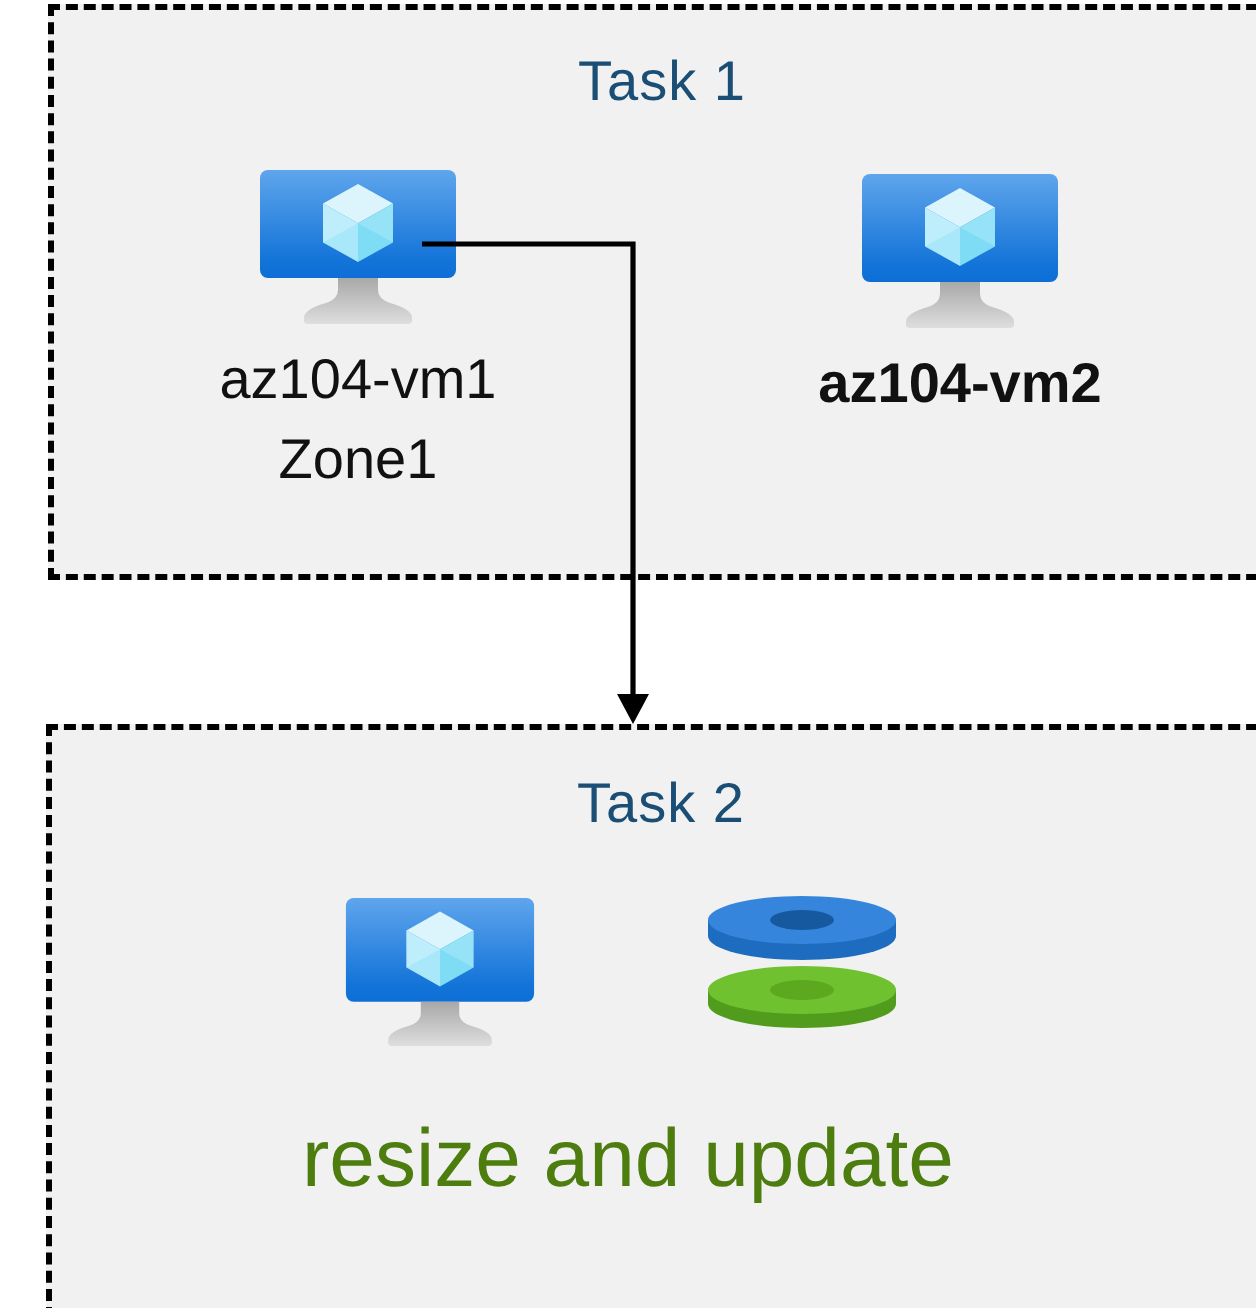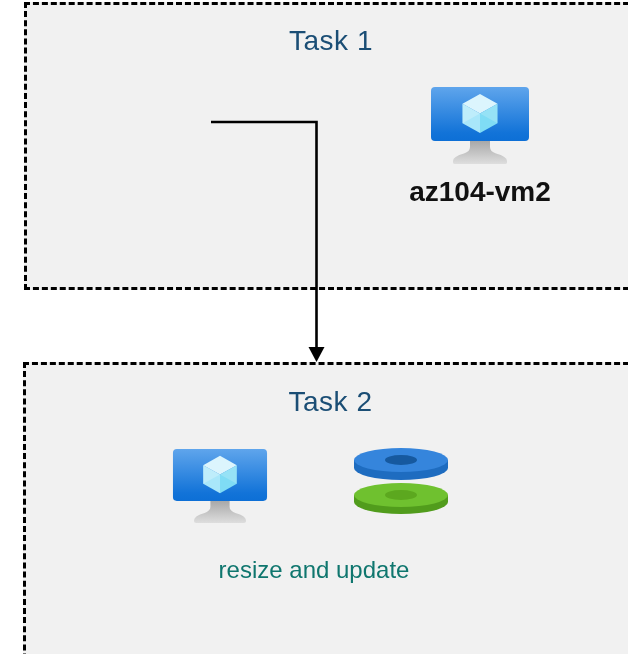--- a/index.html
+++ b/index.html
@@ -22,21 +22,21 @@
   .vm-group{position:absolute;width:200px;text-align:center;}
   .vm-group svg{display:block;margin:0 auto;}
   .vm-label{
     margin-top:6px;font-size:28px;line-height:40px;color:#111111;
   }
   .vm-label span{display:block;}
   .t2-vm{position:absolute;left:146px;top:83px;}
   .t2-disks{position:absolute;left:323px;top:79px;}
   .t2-caption{
     position:absolute;left:0;right:33px;top:191px;text-align:center;
-    font-size:24px;color:#0f766e;
+    font-size:41px;color:#4d7c0f;
   }
   .arrow-overlay{
     position:absolute;left:0;top:0;width:628px;height:654px;
     pointer-events:none;
   }
   .defs-holder{position:absolute;width:0;height:0;overflow:hidden;}
 </style>
 </head>
 <body>
 
@@ -52,20 +52,35 @@
       <stop offset="1" stop-color="#DEDEDE"></stop>
     </linearGradient>
   </defs>
 </svg>
 
 <div class="canvas">
 
   <div class="box box-task1">
     <div class="box-title">Task 1</div>
 
+    <div class="vm-group" style="left:52px;top:79px;">
+      <svg width="100" height="80" viewBox="0 0 100 80">
+        <rect x="1" y="1" width="98" height="54" rx="4" fill="url(#screenGrad)"></rect>
+        <path d="M 40 55 L 60 55 L 60 61 Q 60 65.5 66 67.5 Q 77 70.5 77 75 L 77 76.5 Q 77 78 75 78 L 25 78 Q 23 78 23 76.5 L 23 75 Q 23 70.5 34 67.5 Q 40 65.5 40 61 Z" fill="url(#standGrad)"></path>
+        <polygon points="50,8 67.5,17.8 50,27.6 32.5,17.8" fill="#DCF5FD"></polygon>
+        <polygon points="32.5,17.8 50,27.6 50,47 32.5,37.2" fill="#A9E7FA"></polygon>
+        <polygon points="67.5,17.8 50,27.6 50,47 67.5,37.2" fill="#7FDCF5"></polygon>
+        <polygon points="32.5,17.8 50,27.6 32.5,37.2" fill="#FFFFFF" opacity="0.25"></polygon>
+        <polygon points="67.5,17.8 67.5,37.2 50,27.6" fill="#FFFFFF" opacity="0.18"></polygon>
+      </svg>
+      <div class="vm-label">
+        <span>az104-vm1</span>
+        <span>Zone1</span>
+      </div>
+    </div>
 
     <div class="vm-group" style="left:353px;top:81px;font-weight:bold;">
       <svg width="100" height="80" viewBox="0 0 100 80">
         <rect x="1" y="1" width="98" height="54" rx="4" fill="url(#screenGrad)"></rect>
         <path d="M 40 55 L 60 55 L 60 61 Q 60 65.5 66 67.5 Q 77 70.5 77 75 L 77 76.5 Q 77 78 75 78 L 25 78 Q 23 78 23 76.5 L 23 75 Q 23 70.5 34 67.5 Q 40 65.5 40 61 Z" fill="url(#standGrad)"></path>
         <polygon points="50,8 67.5,17.8 50,27.6 32.5,17.8" fill="#DCF5FD"></polygon>
         <polygon points="32.5,17.8 50,27.6 50,47 32.5,37.2" fill="#A9E7FA"></polygon>
         <polygon points="67.5,17.8 50,27.6 50,47 67.5,37.2" fill="#7FDCF5"></polygon>
         <polygon points="32.5,17.8 50,27.6 32.5,37.2" fill="#FFFFFF" opacity="0.25"></polygon>
         <polygon points="67.5,17.8 67.5,37.2 50,27.6" fill="#FFFFFF" opacity="0.18"></polygon>

